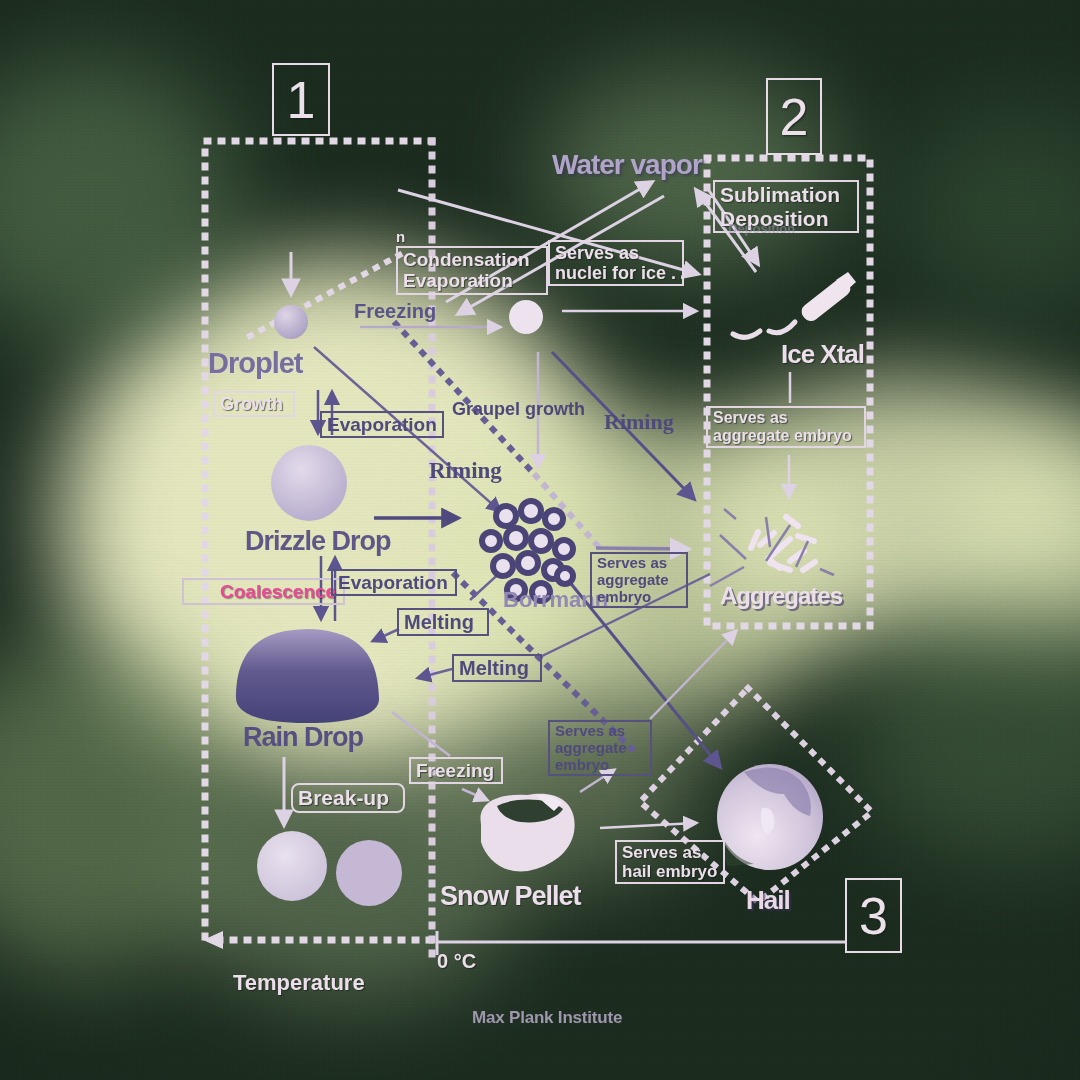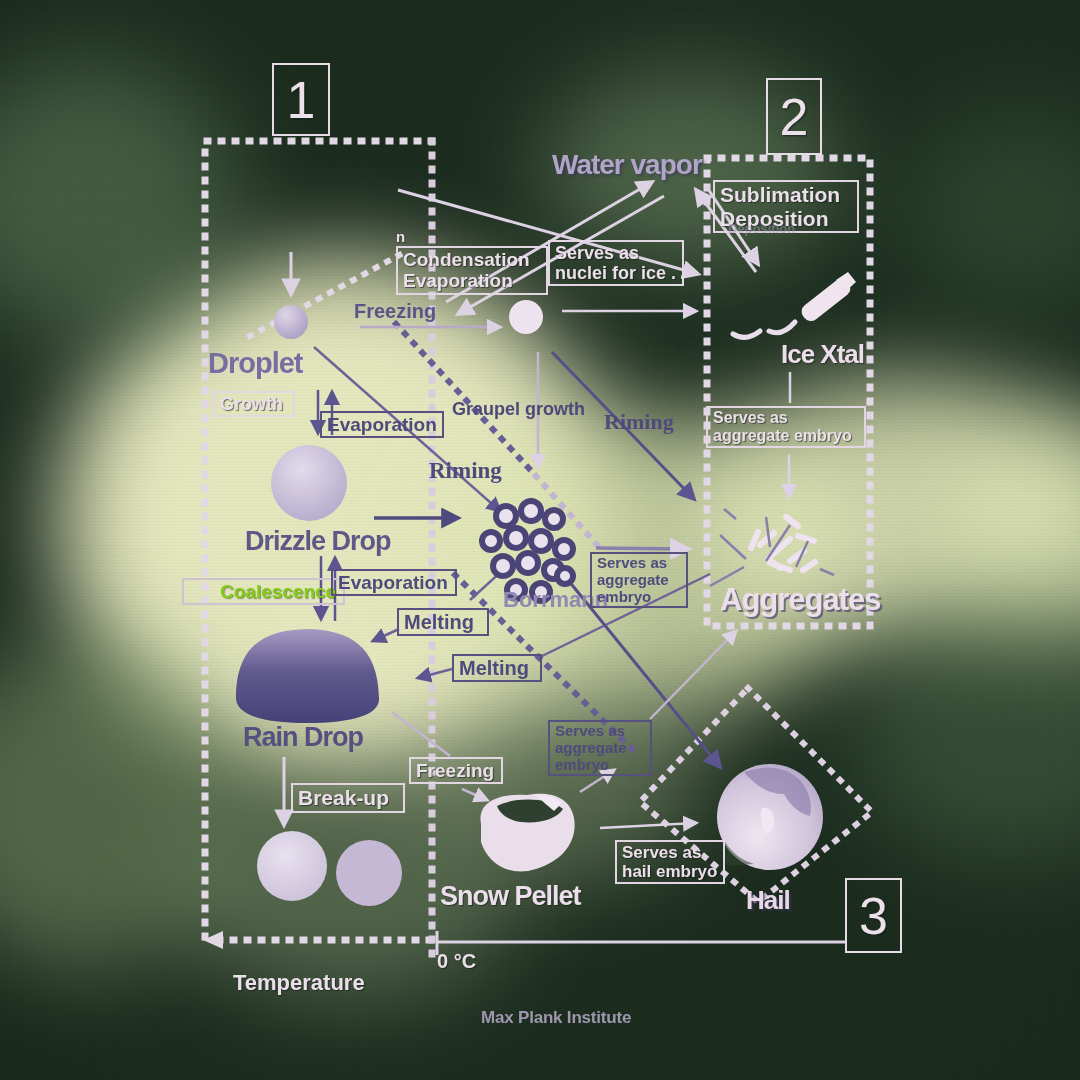--- a/index.html
+++ b/index.html
@@ -9,21 +9,21 @@
   .vignette{position:absolute;inset:0;
     background:radial-gradient(120% 120% at 50% 45%, rgba(0,0,0,0) 52%, rgba(8,18,10,.6) 100%);}
   .dither{position:absolute;inset:0;opacity:.5;
     background-image:repeating-linear-gradient(0deg, rgba(0,0,0,.035) 0 1px, transparent 1px 3px),
                      repeating-linear-gradient(90deg, rgba(255,255,255,.02) 0 1px, transparent 1px 3px);}
   svg.layer{position:absolute;left:0;top:0;}
   .lbl{position:absolute;font-weight:bold;white-space:pre-line;line-height:1.1;}
   .bx{position:absolute;border:2px solid;padding:1px 5px;font-weight:bold;
       white-space:pre-line;line-height:1.12;}
   .light{color:#ecdfeb;border-color:#e2d6e3;text-shadow:1px 1px 1px rgba(18,28,20,.6);}
-  .muted{color:#84cc16;border-color:#cfc2d2;text-shadow:1px 1px 1px rgba(18,28,20,.45);padding-left:36px;}
+  .muted{color:#ec4899;border-color:#cfc2d2;text-shadow:1px 1px 1px rgba(18,28,20,.45);padding-left:36px;}
   .dark{color:#4f4a7d;border-color:#57517f;}
   .serif{font-family:"Liberation Serif",serif;}
   .badge{position:absolute;border:2px solid #e7dbe7;color:#ece0ea;display:flex;
          align-items:center;justify-content:center;font-weight:normal;
          text-shadow:1px 1px 2px rgba(15,25,17,.7);}
   .cond{letter-spacing:-1px;}
 </style>
 </head>
 <body>
 
@@ -185,21 +185,21 @@
   <div class="badge" style="left:272px;top:63px;width:54px;height:69px;font-size:52px;">1</div>
   <div class="badge" style="left:766px;top:78px;width:52px;height:73px;font-size:52px;">2</div>
   <div class="badge" style="left:845px;top:878px;width:53px;height:71px;font-size:52px;">3</div>
 
   <div class="lbl cond" style="left:552px;top:150px;font-size:28px;color:#b0a4c8;text-shadow:2px 2px 3px rgba(55,47,85,.6);">Water vapor</div>
   <div class="lbl cond" style="left:208px;top:348px;font-size:29px;color:#776e9f;text-shadow:1px 1px 2px rgba(230,225,240,.35);">Droplet</div>
   <div class="lbl cond" style="left:245px;top:527px;font-size:27px;color:#5e5787;text-align:center;">Drizzle Drop</div>
   <div class="lbl cond" style="left:243px;top:723px;font-size:27px;color:#564f82;">Rain Drop</div>
   <div class="lbl" style="left:503px;top:588px;font-size:22px;color:#9288b3;">Borrmann</div>
   <div class="lbl light cond" style="left:733px;top:340px;font-size:26px;margin-left:48px;">Ice Xtal</div>
-  <div class="lbl cond" style="left:720px;top:583px;font-size:31px;color:#ecdfe9;text-shadow:2px 2px 0 rgba(70,62,110,.65);">Aggregates</div>
+  <div class="lbl cond" style="left:720px;top:583px;font-size:24px;color:#ecdfe9;text-shadow:2px 2px 0 rgba(70,62,110,.65);">Aggregates</div>
   <div class="lbl light cond" style="left:440px;top:882px;font-size:27px;">Snow Pellet</div>
   <div class="lbl cond" style="left:746px;top:886px;font-size:26px;color:#e9d9e6;text-shadow:2px 2px 2px rgba(60,52,92,.7);">Hail</div>
 
   <div class="lbl light" style="left:396px;top:229px;font-size:15px;">n</div>
   <div class="bx light" style="left:396px;top:246px;width:138px;font-size:19px;">Condensation
 Evaporation</div>
   <div class="bx light" style="left:548px;top:240px;width:122px;font-size:18px;">Serves as
 nuclei for ice .</div>
   <div class="bx light" style="left:713px;top:180px;width:132px;font-size:21px;">Sublimation
 Deposition</div>
@@ -215,22 +215,22 @@
   <div class="bx dark" style="left:397px;top:608px;width:78px;font-size:20px;">Melting</div>
   <div class="bx dark" style="left:452px;top:654px;width:76px;font-size:20px;">Melting</div>
   <div class="bx light" style="left:706px;top:406px;width:146px;font-size:16px;">Serves as
 aggregate embryo</div>
   <div class="bx dark" style="left:590px;top:552px;width:84px;font-size:15px;">Serves as
 aggregate
 embryo</div>
   <div class="bx dark" style="left:548px;top:720px;width:90px;font-size:15px;">Serves as
 aggregate
 embryo</div>
-  <div class="bx light" style="left:291px;top:783px;width:100px;font-size:21px;">Break-up</div>
+  <div class="bx light" style="left:291px;top:783px;width:100px;font-size:21px;border-radius:8px;">Break-up</div>
   <div class="bx light" style="left:409px;top:757px;width:80px;font-size:19px;">Freezing</div>
   <div class="bx light" style="left:615px;top:840px;width:96px;font-size:17px;">Serves as
 hail embryo</div>
 
   <div class="lbl light" style="left:233px;top:944px;font-size:22px;margin-top:27px;">Temperature</div>
   <div class="lbl light" style="left:437px;top:950px;font-size:20px;">0 °C</div>
-  <div class="lbl" style="left:472px;top:1009px;font-size:17px;letter-spacing:-0.2px;color:#9e97ad;font-weight:bold;margin-left:9px;">Max Plank Institute</div>
+  <div class="lbl" style="left:472px;top:1009px;font-size:17px;letter-spacing:-0.2px;color:#9e97ad;font-weight:bold;">Max Plank Institute</div>
 
 </div>
 
 </body></html>

